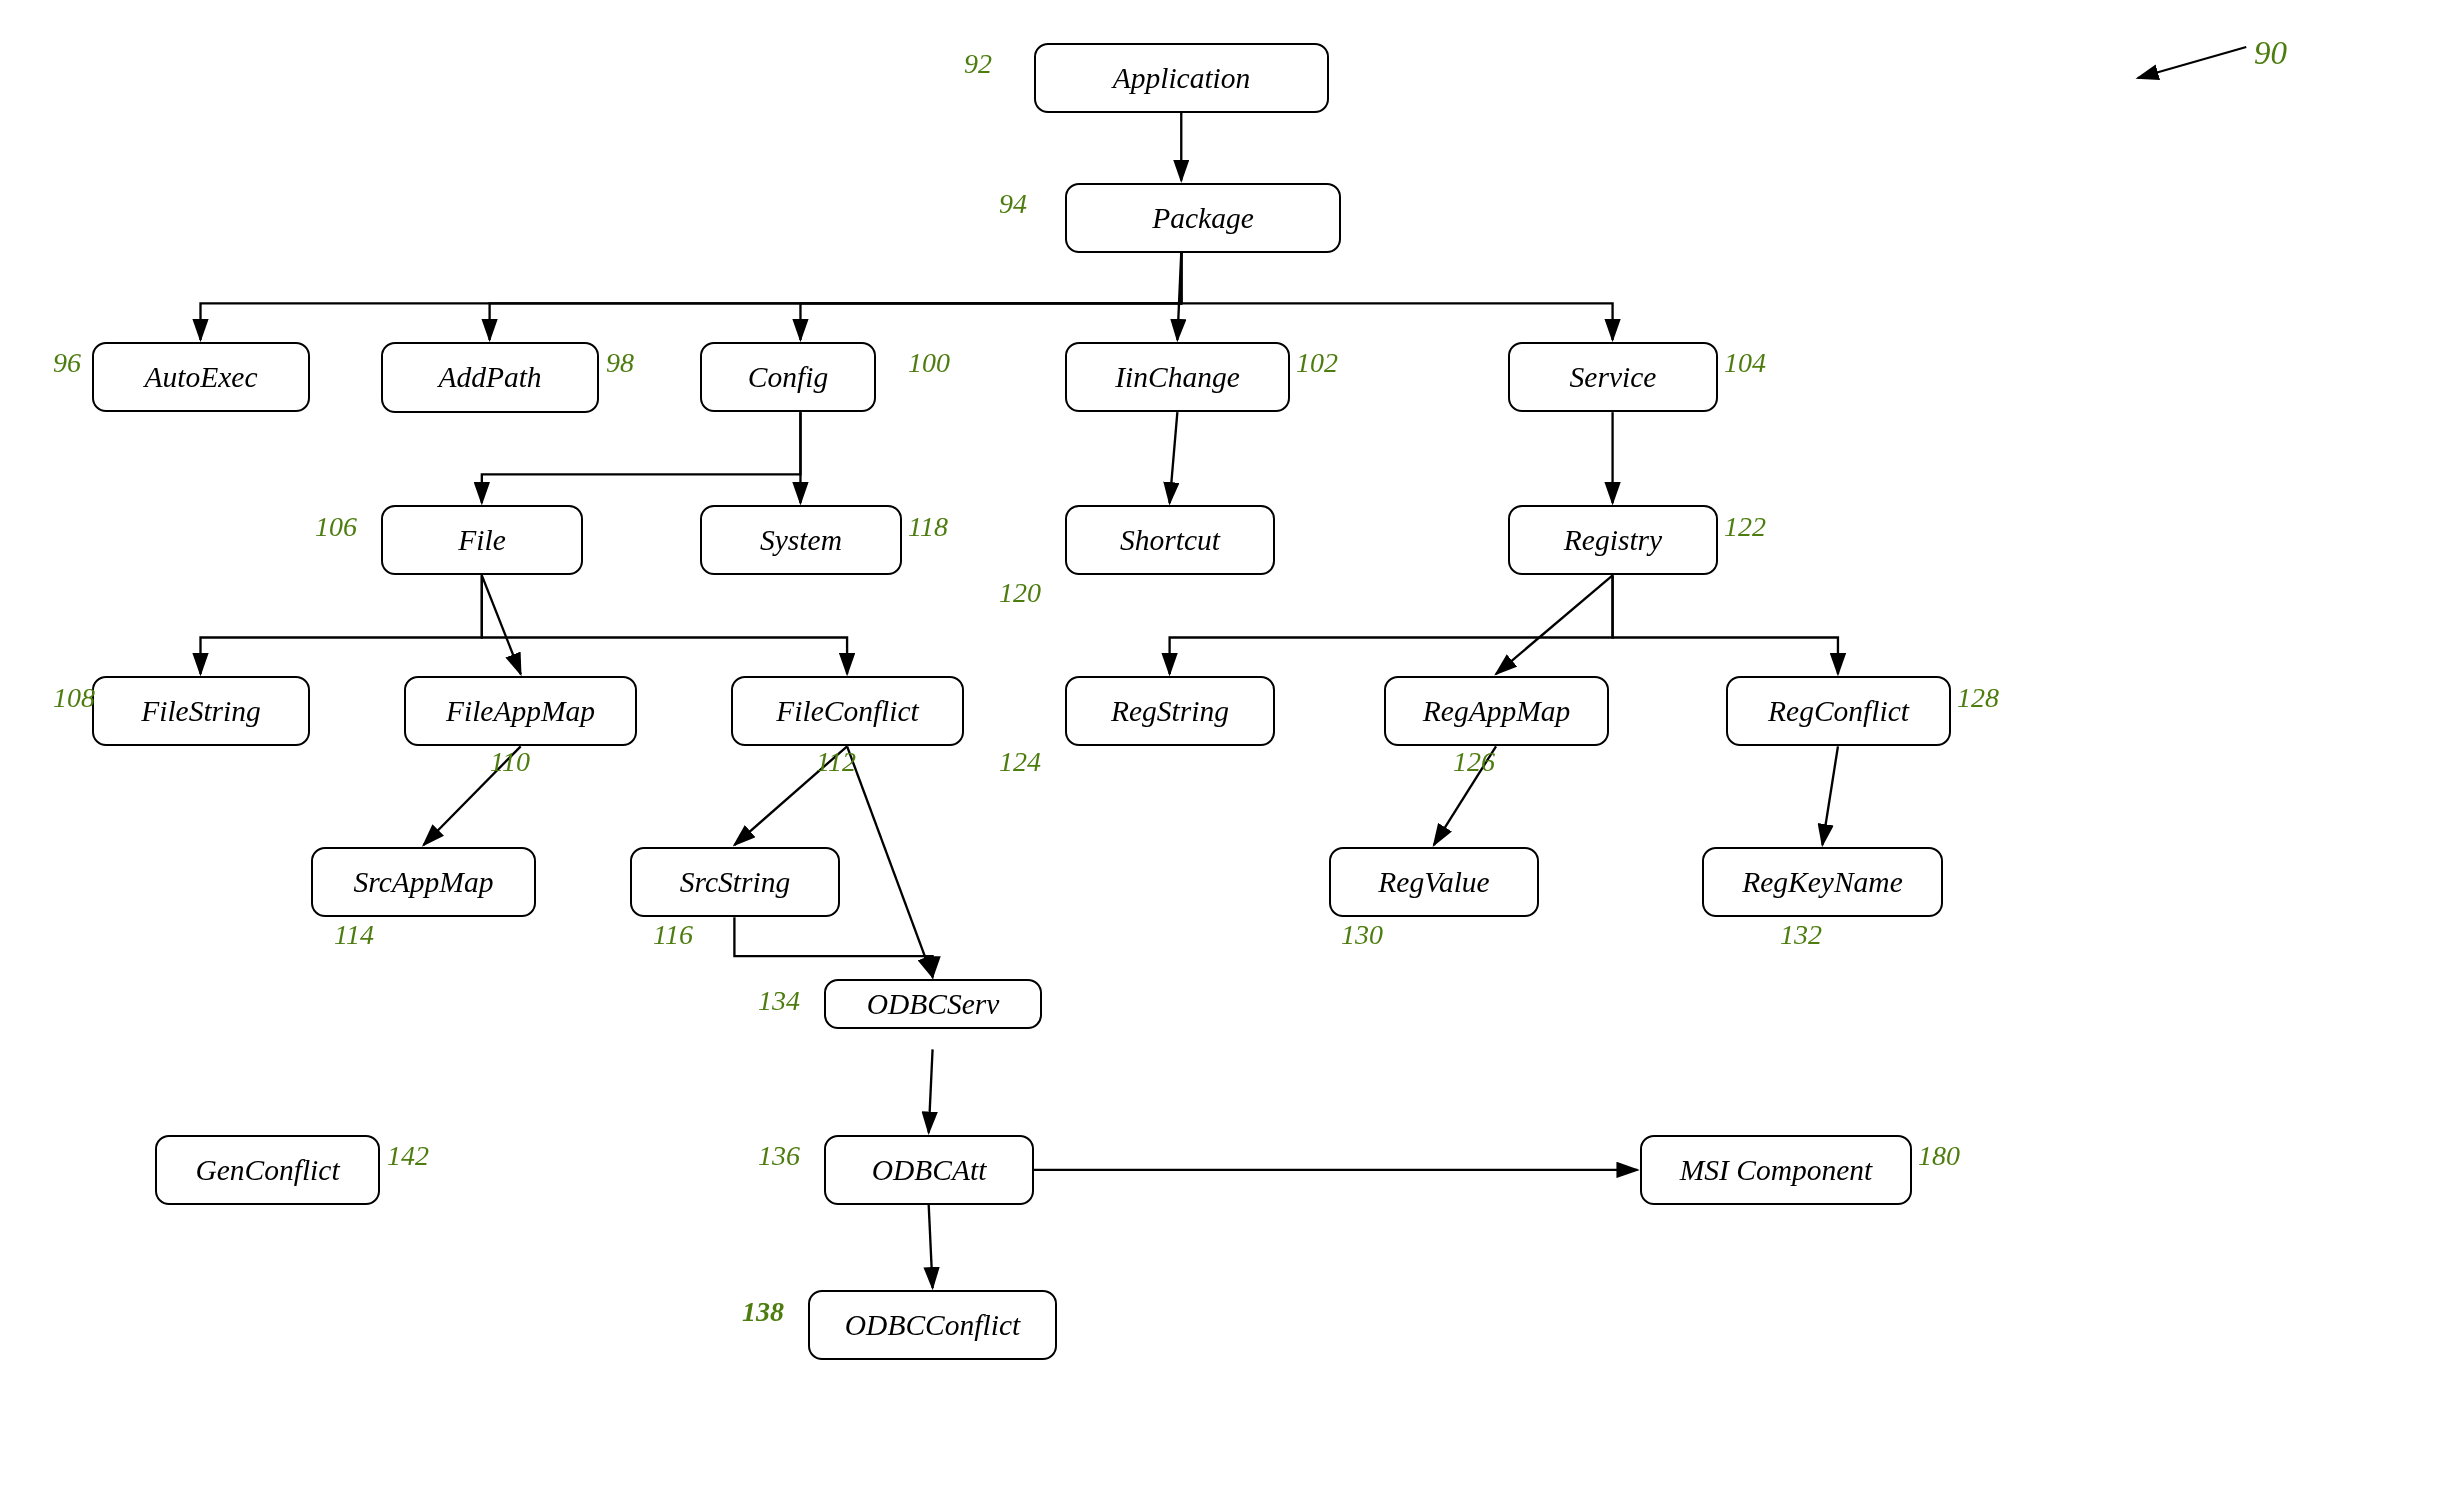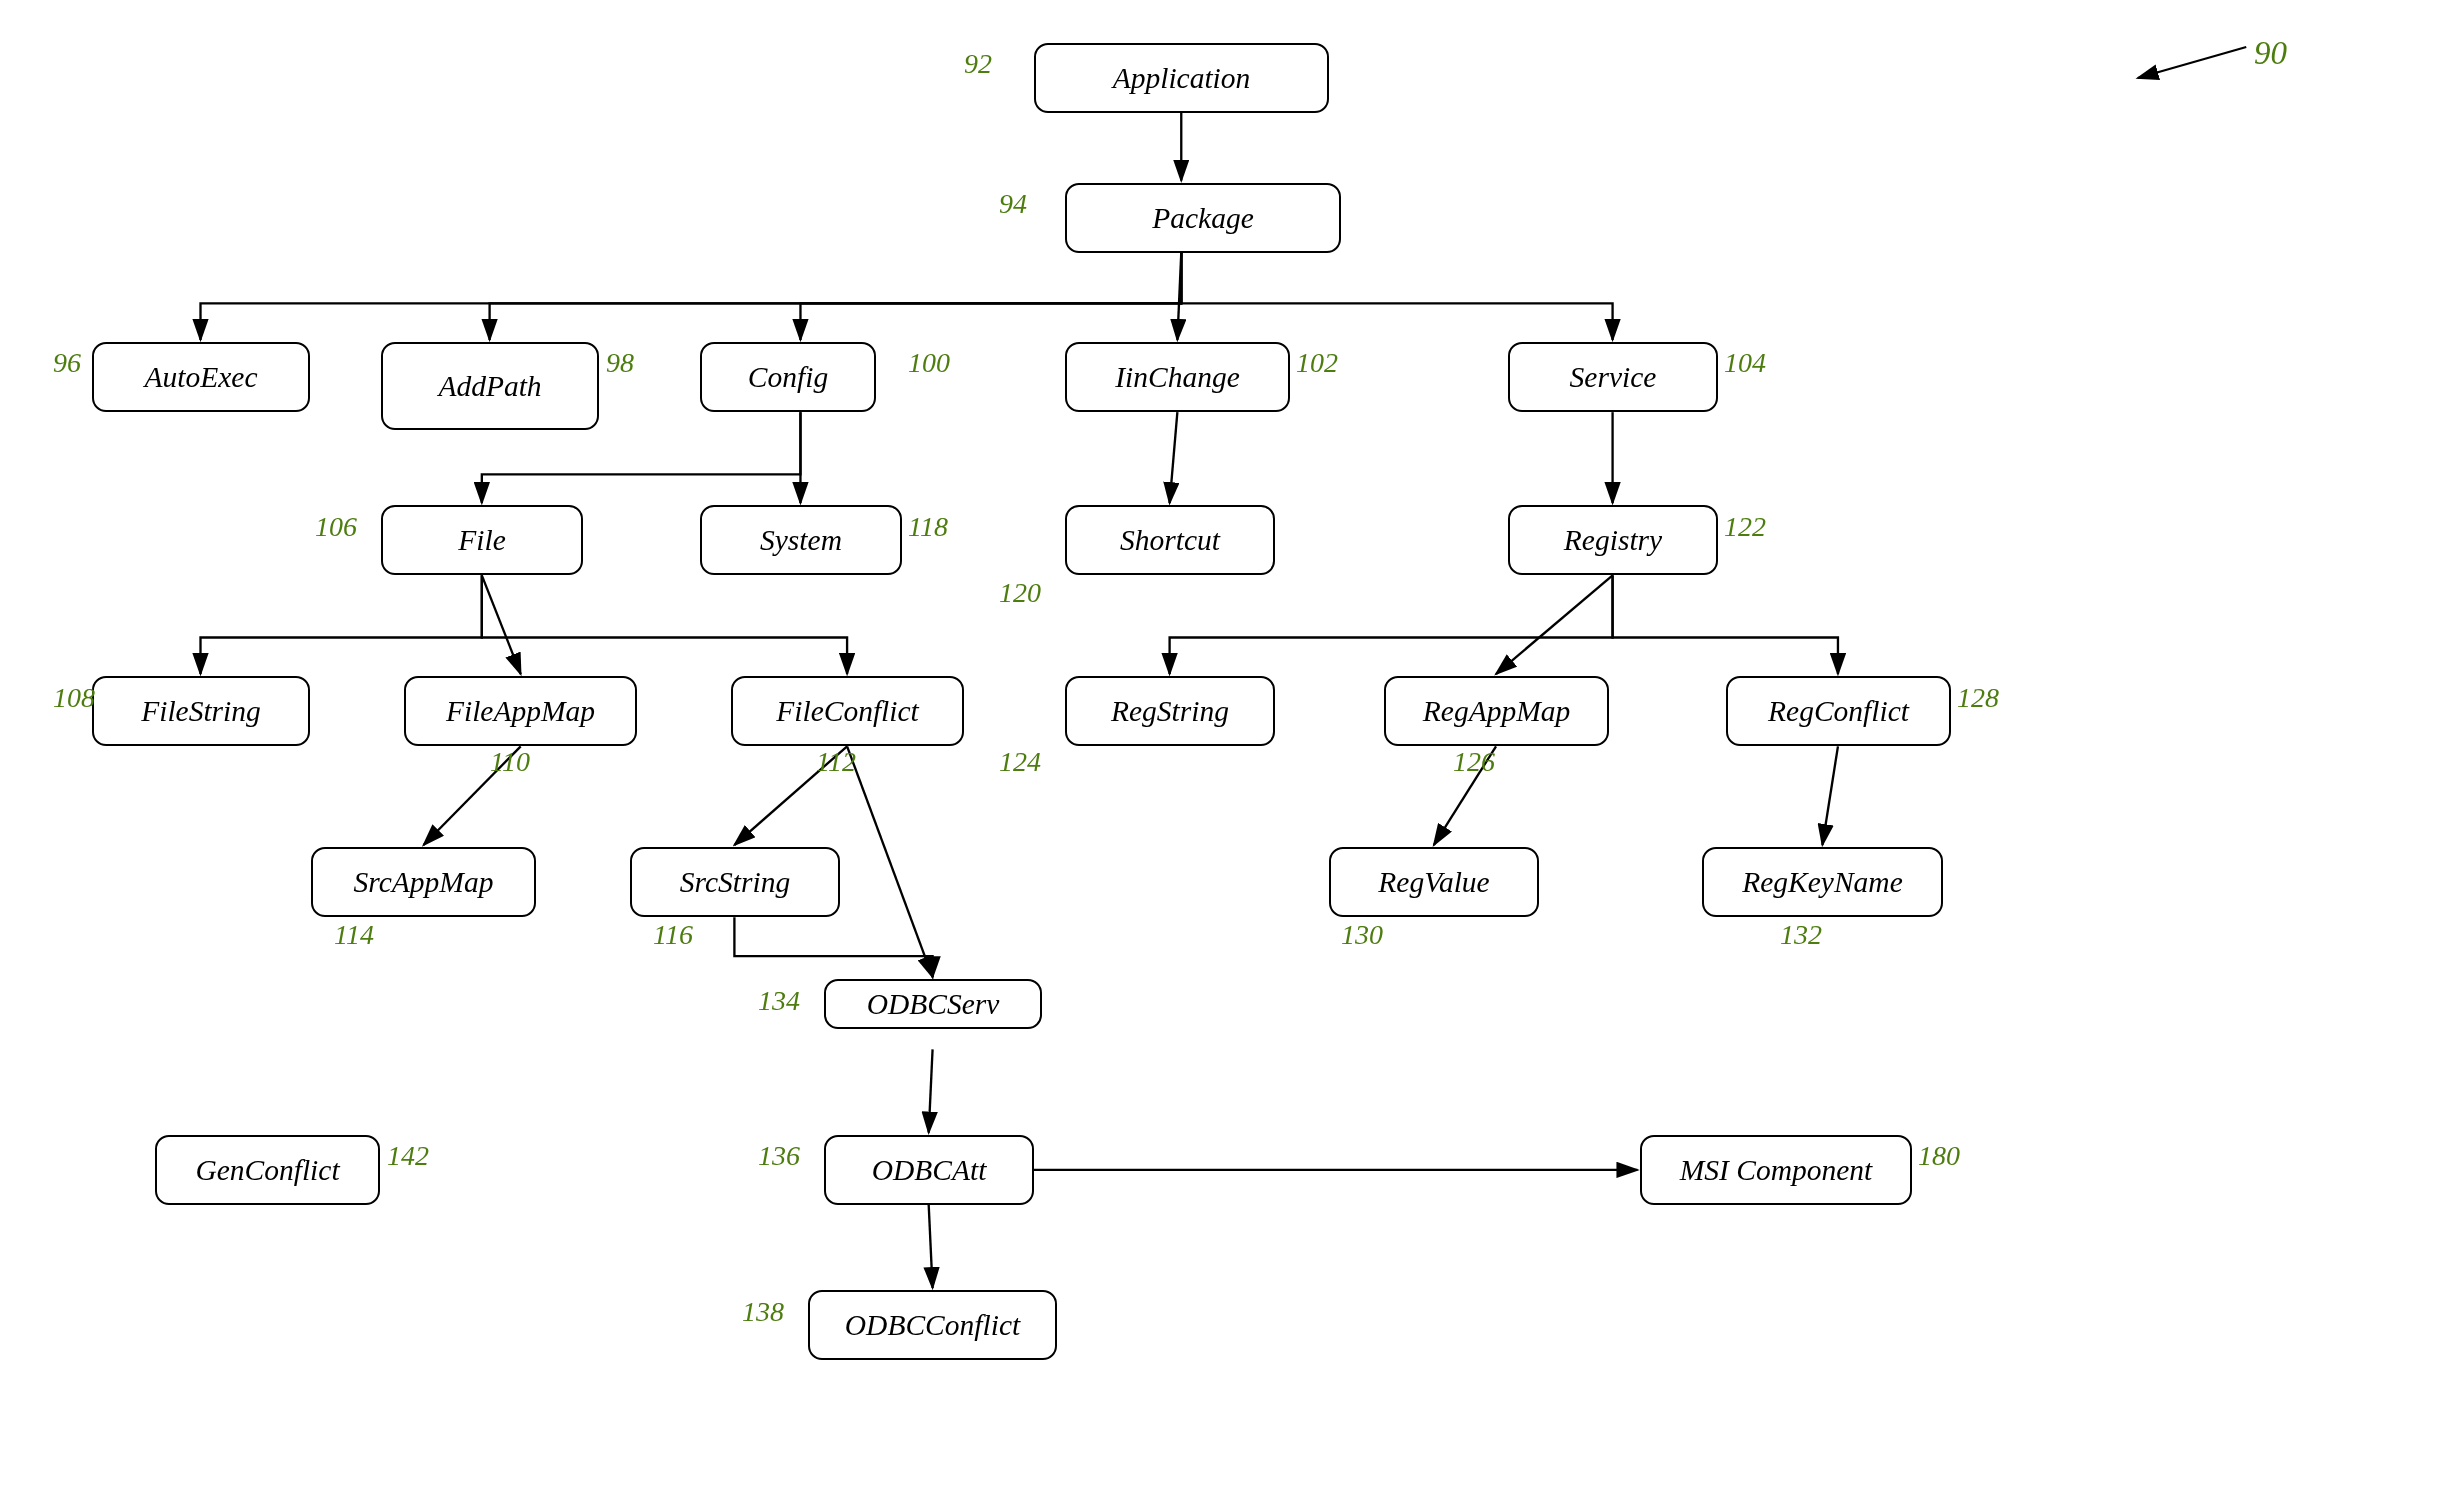--- a/index.html
+++ b/index.html
@@ -129,21 +129,21 @@
   <div class="node" style="left:1065px; top:183px; width:276px; height:70px;">
     <span>Package</span>
   </div>
   <span class="label" style="left:999px; top:188px;">94</span>
 
   <div class="node" style="left:92px; top:342px; width:218px; height:70px;">
     <span>AutoExec</span>
   </div>
   <span class="label" style="left:53px; top:347px;">96</span>
 
-  <div class="node" style="left:381px; top:342px; width:218px; height:88px;">
+  <div class="node" style="left:381px; top:342px; width:218px; height:71px;">
     <span>AddPath</span>
   </div>
   <span class="label" style="left:606px; top:347px;">98</span>
 
   <div class="node" style="left:700px; top:342px; width:176px; height:70px;">
     <span>Config</span>
   </div>
   <span class="label" style="left:908px; top:347px;">100</span>
 
   <div class="node" style="left:1065px; top:342px; width:225px; height:70px;">
@@ -232,21 +232,21 @@
   <span class="label" style="left:758px; top:985px;">134</span>
 
   <div class="node" style="left:824px; top:1135px; width:210px; height:70px;">
     <span>ODBCAtt</span>
   </div>
   <span class="label" style="left:758px; top:1140px;">136</span>
 
   <div class="node" style="left:808px; top:1290px; width:249px; height:70px;">
     <span>ODBCConflict</span>
   </div>
-  <span class="label" style="left:742px; top:1296px;">138</span>
+  <span class="label" style="left:742px; top:1296px;font-weight:bold;">138</span>
 
   <div class="node" style="left:1640px; top:1135px; width:272px; height:70px;">
     <span>MSI Component</span>
   </div>
   <span class="label" style="left:1918px; top:1140px;">180</span>
 
   <div class="node" style="left:155px; top:1135px; width:225px; height:70px;">
     <span>GenConflict</span>
   </div>
   <span class="label" style="left:387px; top:1140px;">142</span>

